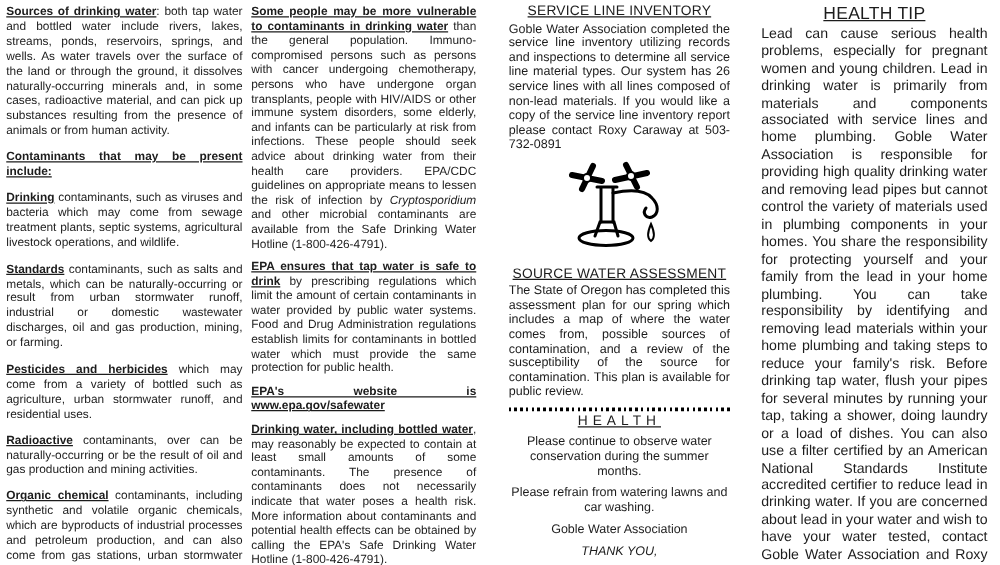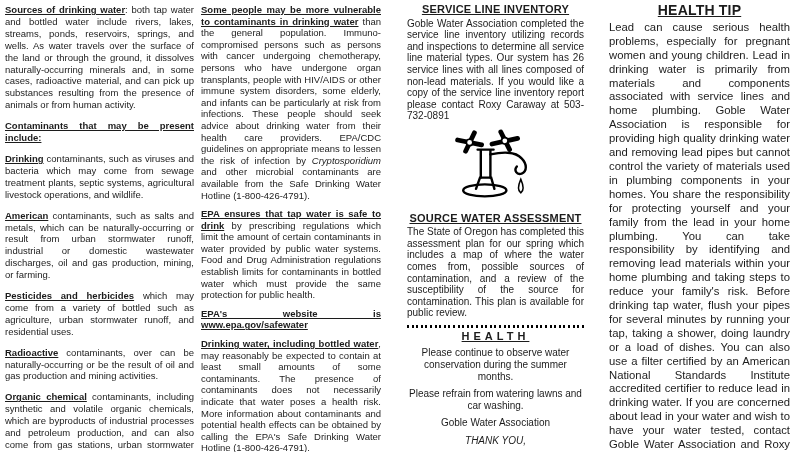--- a/index.html
+++ b/index.html
@@ -19,21 +19,21 @@
   .col3{width:177px;margin-left:26px;font-size:10px;line-height:11.6px;text-align:justify;}
   .col4{width:181px;margin-left:25px;font-size:11.3px;line-height:13.9px;text-align:justify;}
   p{margin:0 0 9px 0;}
   .col2 p{margin-bottom:7px;}
   .col3 p{margin-bottom:6px;}
   .tight{margin-bottom:2px;}
   .lead{font-weight:bold;text-decoration:underline;}
   .bu{font-weight:bold;text-decoration:underline;}
   .it{font-style:italic;}
   .heading{
-    font-weight:bold;text-decoration:underline;text-align:center;
+    font-weight:normal;text-decoration:underline;text-align:center;
     font-size:11px;margin:0 0 2px 0;letter-spacing:.2px;
   }
   .col4 .heading{font-size:14px;margin-bottom:3px;}
   .msg-heading{letter-spacing:4px;font-size:11px;margin:3px 0 5px 0;}
   .center{text-align:center;}
   .faucet-wrap{text-align:center;margin:4px 0 6px 0;}
   .dots{
     height:3px;margin:5px 0 2px 0;
     background:repeating-linear-gradient(90deg,#000 0 2px,transparent 2px 4.6px);
   }
@@ -42,21 +42,21 @@
 </style>
 </head>
 <body>
 
 <div class="page">
 
   <div class="col col1">
     <p><span class="lead">Sources of drinking water</span><span>: both tap water and bottled water include rivers, lakes, streams, ponds, reservoirs, springs, and wells. As water travels over the surface of the land or through the ground, it dissolves naturally-occurring minerals and, in some cases, radioactive material, and can pick up substances resulting from the presence of animals or from human activity.</span></p>
     <p class="bu">Contaminants that may be present include:</p>
     <p><span class="lead">Drinking</span><span> contaminants, such as viruses and bacteria which may come from sewage treatment plants, septic systems, agricultural livestock operations, and wildlife.</span></p>
-    <p><span class="lead">American</span><span> contaminants, such as salts and metals, which can be naturally-occurring or result from urban stormwater runoff, industrial or domestic wastewater discharges, oil and gas production, mining, or farming.</span></p>
+    <p><span class="lead">Standards</span><span> contaminants, such as salts and metals, which can be naturally-occurring or result from urban stormwater runoff, industrial or domestic wastewater discharges, oil and gas production, mining, or farming.</span></p>
     <p><span class="lead">Pesticides and herbicides</span><span> which may come from a variety of bottled such as agriculture, urban stormwater runoff, and residential uses.</span></p>
     <p><span class="lead">Radioactive</span><span> contaminants, over can be naturally-occurring or be the result of oil and gas production and mining activities.</span></p>
     <p><span class="lead">Organic chemical</span><span> contaminants, including synthetic and volatile organic chemicals, which are byproducts of industrial processes and petroleum production, and can also come from gas stations, urban stormwater runoff, and septic systems.</span></p>
   </div>
 
   <div class="col col2">
     <p><span class="lead">Some people may be more vulnerable to contaminants in drinking water</span><span> than the general population.  Immuno-compromised persons such as persons with cancer undergoing chemotherapy, persons who have undergone organ transplants, people with HIV/AIDS or other immune system disorders, some elderly, and infants can be particularly at risk from infections.  These people should seek advice about drinking water from their health care providers.  EPA/CDC guidelines on appropriate means to lessen the risk of infection by </span><span class="it">Cryptosporidium</span><span> and other microbial contaminants are available from the Safe Drinking Water Hotline (1-800-426-4791).</span></p>
     <p class="tight"><span class="lead">EPA ensures that tap water is safe to drink</span><span> by prescribing regulations which limit the amount of certain contaminants in water provided by public water systems. Food and Drug Administration regulations establish limits for contaminants in bottled water which must provide the same protection for public health.</span></p>
     <p class="bu">EPA's website is www.epa.gov/safewater</p>
     <p><span class="lead">Drinking water, including bottled water</span><span>, may reasonably be expected to contain at least small amounts of some contaminants. The presence of contaminants does not necessarily indicate that water poses a health risk. More information about contaminants and potential health effects can be obtained by calling the EPA's Safe Drinking Water Hotline (1-800-426-4791).</span></p>

